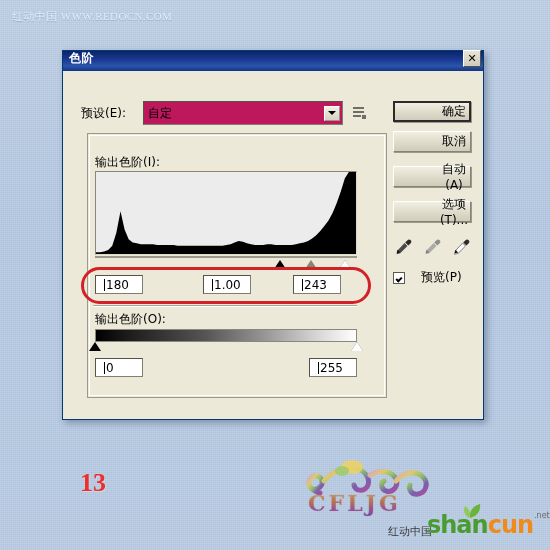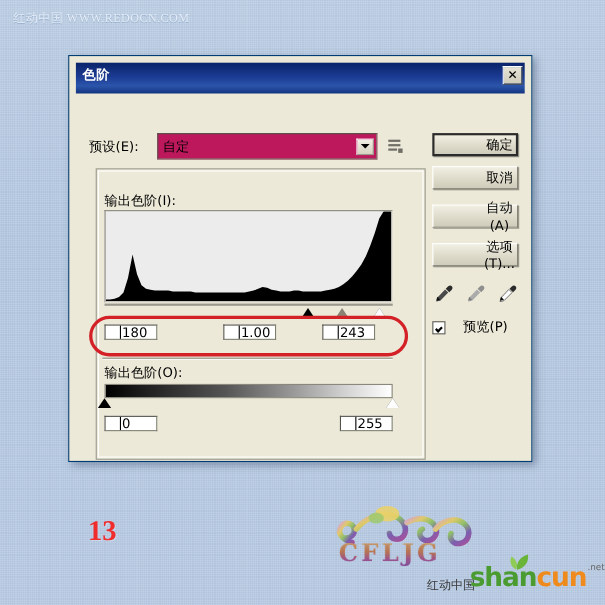--- a/index.html
+++ b/index.html
@@ -38,21 +38,21 @@
 
   
   #levels-dialog{
     position:absolute;left:62px;top:50px;width:422px;height:370px;
     background:#ece9d8;
     border:1px solid #003c74;
     box-shadow:3px 3px 7px rgba(40,60,90,.40);
     box-sizing:border-box;
   }
   .titlebar{
-    height:28px;margin:6px;
+    height:20px;margin:0;
     background:linear-gradient(180deg,#0a246a 0%,#1b3a92 45%,#2b55ab 75%,#14357f 100%);
     display:flex;align-items:center;
     padding:0 2px 6px 6px;
     box-sizing:border-box;
   }
   .titlebar .ttl{
     color:#fff;font-size:12px;font-weight:bold;
     font-family:"DejaVu Sans","Liberation Sans",sans-serif;
     flex:1;letter-spacing:.5px;
   }
@@ -103,22 +103,22 @@
     padding-left:44px;
   }
   .btn.default{border:2px solid #2b2b2b;}
 
   .txtfield{
     background:#fff;border:1px solid #7f7f6f;
     border-top-color:#54534a;border-left-color:#54534a;
     font-size:12px;color:#000;box-sizing:border-box;
     font-family:"DejaVu Sans","Liberation Sans",sans-serif;
     display:flex;align-items:center;
-    padding-left:13px;
-    height:14px;
+    padding-left:8px;
+    height:19px;
   }
   .txtfield .caret{width:1px;height:12px;background:#000;margin-right:1px;}
 
   
   #preset-row{position:absolute;left:18px;top:30px;width:390px;display:flex;align-items:center;gap:6px;}
   #preset-label{width:56px;}
   #preset-combo{width:200px;}
   #preset-menu-icon{width:14px;height:14px;position:relative;margin-left:4px;}
   #preset-menu-icon span{position:absolute;left:0;height:2px;background:#6f6f68;}
   #preset-menu-icon span:nth-child(1){top:1px;width:11px;}

